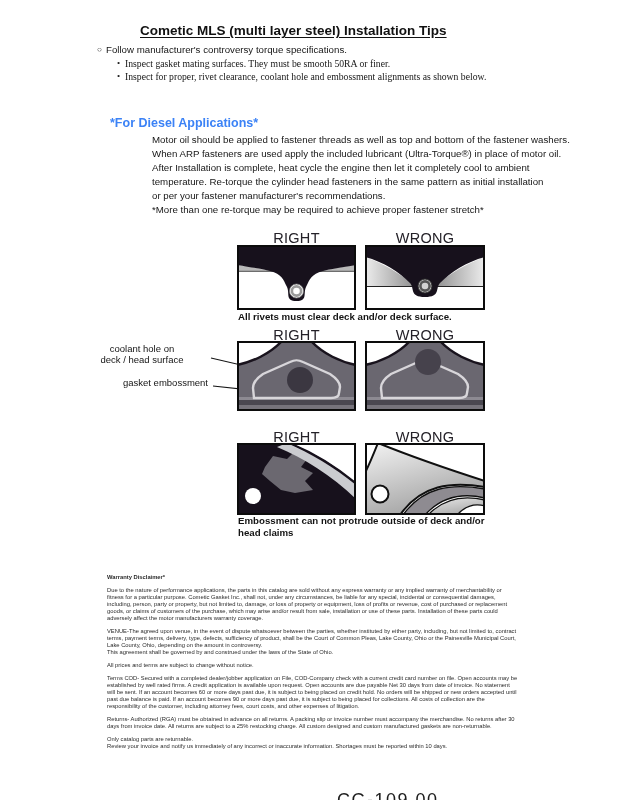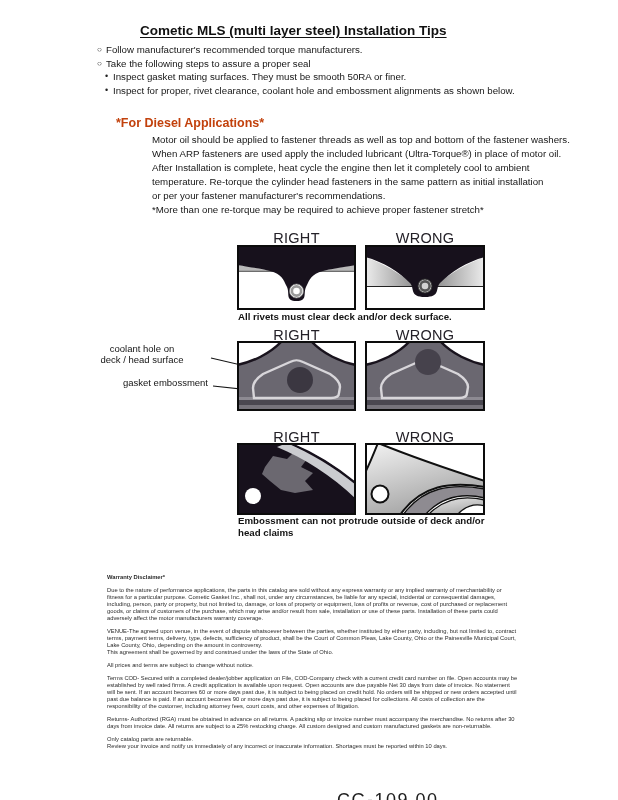--- a/index.html
+++ b/index.html
@@ -8,43 +8,42 @@
     font-family:"Liberation Sans", sans-serif;color:#1a1a1a;
   }
   .abs{position:absolute;}
   .title{
     left:112px;top:23px;font-size:13.5px;font-weight:bold;
     text-decoration:underline;text-underline-offset:2px;color:#111;margin-left:28px;
   }
   .bullets{left:97px;top:43px;font-size:9.7px;line-height:13.5px;color:#161616;width:480px;}
   .b-row{white-space:nowrap;}
   .b-row .mk{display:inline-block;width:9px;font-size:8px;vertical-align:top;line-height:13.5px;color:#222;}
-  .b-sub{margin-left:8px;}
+  .b-sub{margin-left:20px;font-family:Liberation Serif, serif;}
   .b-sub .mk{width:8px;font-size:9px;}
-  .diesel-h{left:116px;top:116px;font-size:12.5px;font-weight:bold;color:#c2410c;}
+  .diesel-h{left:110px;top:116px;font-size:12.5px;font-weight:bold;color:#3b82f6;}
   .para{left:110px;font-size:9.7px;line-height:14px;width:485px;white-space:pre-line;color:#161616;margin-left:42px;}
   .dg-header{font-size:14.5px;color:#242128;text-align:center;letter-spacing:0.3px;}
   .dg-caption{font-size:9.7px;font-weight:bold;color:#141414;line-height:12px;}
   .panel{display:block;}
   .ann{font-size:9.5px;line-height:11px;color:#141414;text-align:right;white-space:pre-line;width:132px;left:76px;}
   .fineprint{left:107px;top:574px;width:411px;font-size:5.8px;line-height:7px;color:#2b2b2b;}
   .fineprint p{margin:0 0 6px 0;white-space:pre-line;}
   .fineprint .fp-h{font-weight:bold;margin-bottom:6px;}
   .code{left:337px;top:754px;font-size:18px;letter-spacing:1.5px;color:#1c1c1c;margin-top:36px;}
 </style>
 </head>
 <body>
 
 <div class="page">
 
   <div class="abs title">Cometic MLS (multi layer steel) Installation Tips</div>
 
   <div class="abs bullets">
-    <div class="b-row"><span class="mk">○</span><span>Follow manufacturer's recommended torque manufacturers.</span></div>
-    <div class="b-row"><span class="mk">○</span><span>Take the following steps to assure a proper seal</span></div>
+    <div class="b-row"><span class="mk">○</span><span>Follow manufacturer's controversy torque specifications.</span></div>
     <div class="b-row b-sub"><span class="mk">•</span><span>Inspect gasket mating surfaces.  They must be smooth 50RA or finer.</span></div>
     <div class="b-row b-sub"><span class="mk">•</span><span>Inspect for proper, rivet clearance, coolant hole and embossment alignments as shown below.</span></div>
   </div>
 
   <div class="abs diesel-h">*For Diesel Applications*</div>
   <div class="abs para" style="top:133px;">Motor oil should be applied to fastener threads as well as top and bottom of the fastener washers.
 When ARP fasteners are used apply the included lubricant (Ultra-Torque®) in place of motor oil.</div>
   <div class="abs para" style="top:161px;">After Installation is complete, heat cycle the engine then let it completely cool to ambient
 temperature. Re-torque the cylinder head fasteners in the same pattern as initial installation
 or per your fastener manufacturer's recommendations.</div>

